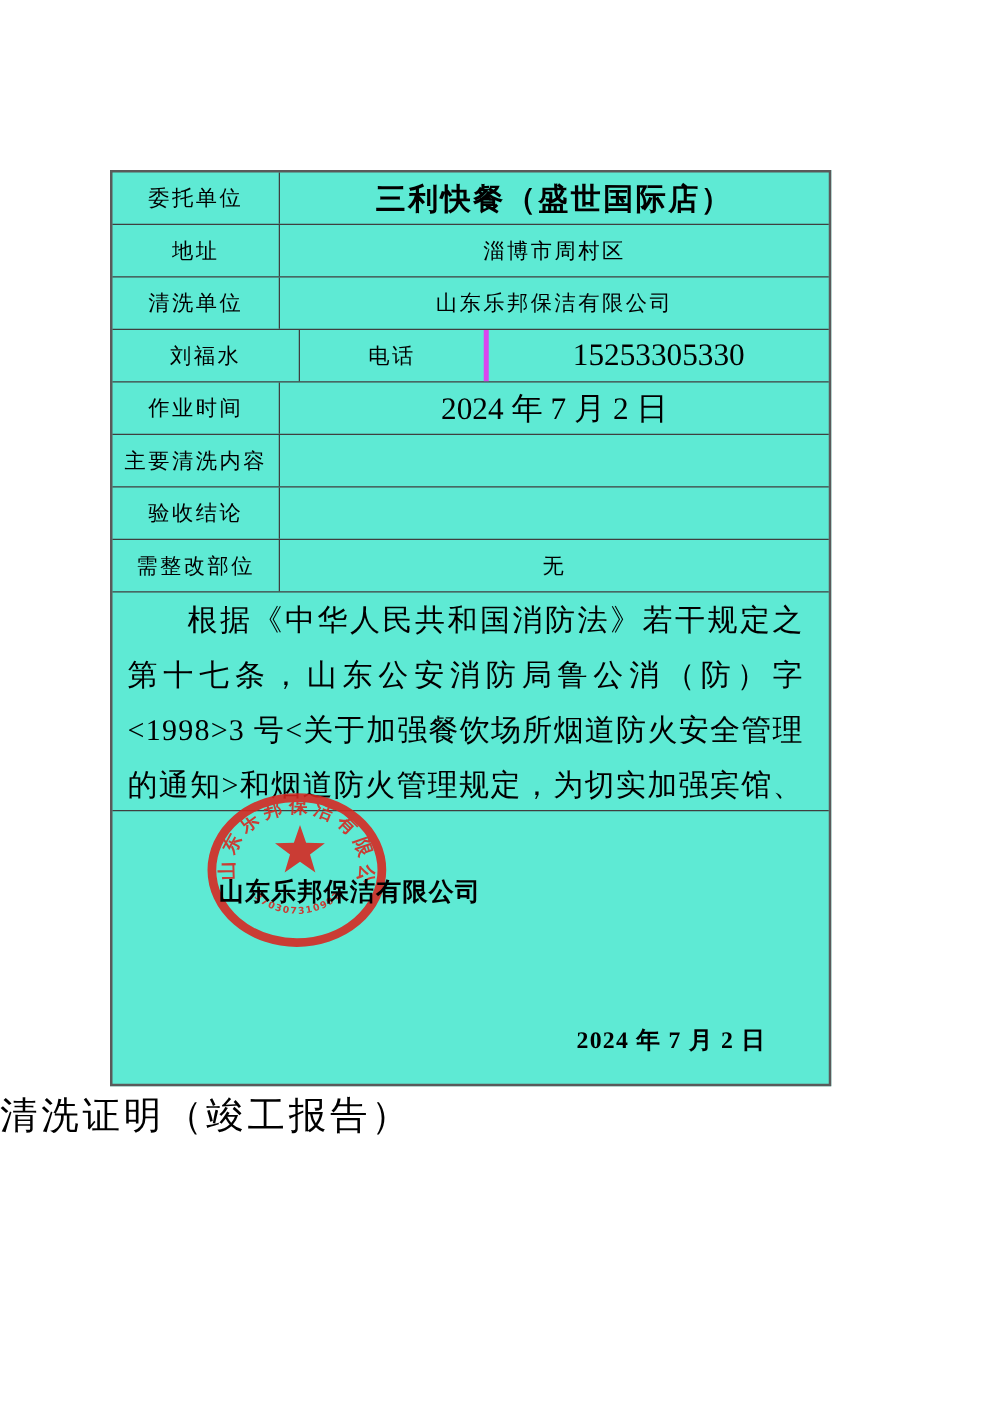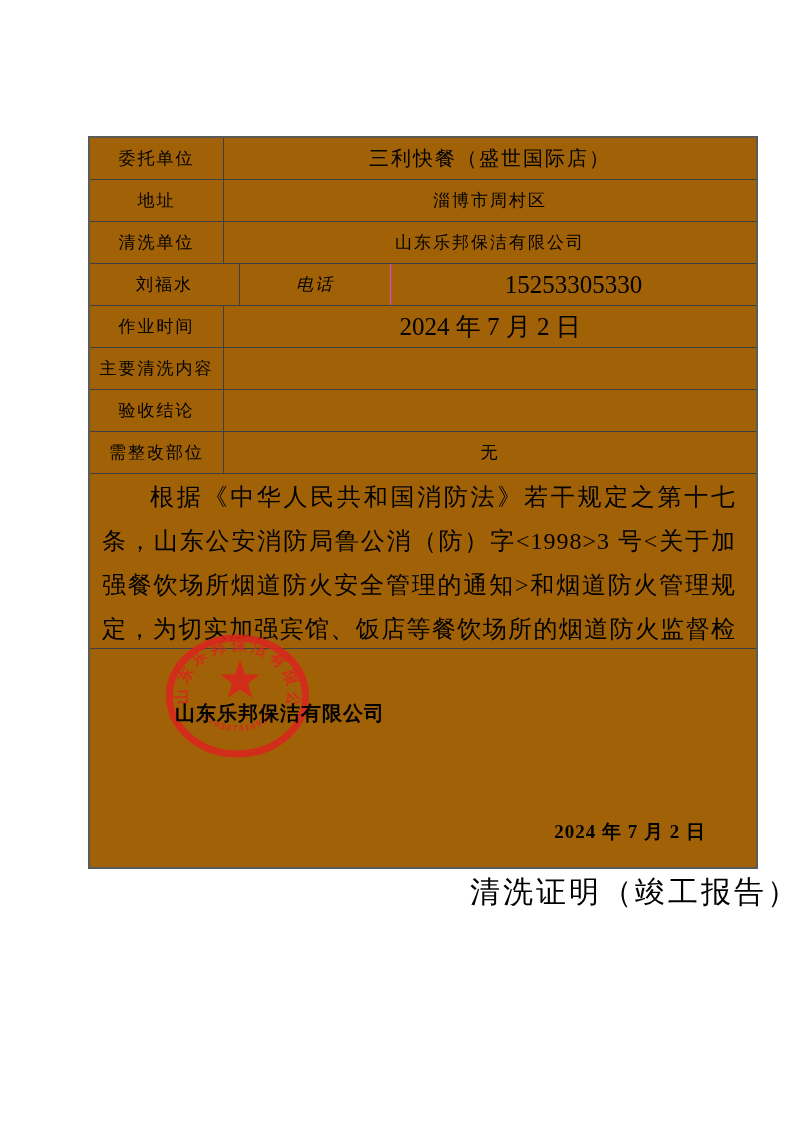--- a/index.html
+++ b/index.html
@@ -4,31 +4,31 @@
 <style>
   html,body{margin:0;padding:0;}
   body{
     width:800px;height:1131px;background:#ffffff;position:relative;
     font-family:"Liberation Serif","DejaVu Serif",serif;color:#000;
   }
   .page{position:absolute;left:0;top:0;width:800px;height:1131px;background:#fff;overflow:hidden;}
 
   
   .doc-box{
-    position:absolute;left:88px;top:136px;width:670px;height:733px;
-    border:2px solid #5a5a5a;box-sizing:border-box;background:#a16207;
+    position:absolute;left:88px;top:136px;width:577px;height:733px;
+    border:2px solid #5a5a5a;box-sizing:border-box;background:#5eead4;
   }
   .trow{display:flex;height:42px;border-bottom:1px solid #3f3f3f;box-sizing:border-box;}
   .cell{display:flex;align-items:center;justify-content:center;box-sizing:border-box;
         font-size:17px;letter-spacing:2px;white-space:nowrap;}
   .label-cell{width:134px;border-right:1px solid #3f3f3f;}
   .value-cell{flex:1;}
-  .bold{font-weight:normal;font-size:20px;}
+  .bold{font-weight:bold;font-size:24px;}
   .c2{width:150px;border-right:1px solid #3f3f3f;}
-  .c3{width:151px;border-right:1px solid #d946ef;font-style:italic;}
+  .c3{width:151px;border-right:4px solid #d946ef;}
   .c4{flex:1;letter-spacing:0;}
   .num{letter-spacing:0;font-size:25px;text-align:center;}
 
   .paragraph{
     height:175px;border-bottom:1px solid #3f3f3f;box-sizing:border-box;
     font-size:24px;line-height:44px;padding:1px 20px 0 12px;
     text-align:justify;text-indent:2em;letter-spacing:1px;overflow:hidden;
   }
 
   .signature-area{position:relative;height:218px;}
@@ -36,21 +36,21 @@
   .company-name{
     position:absolute;left:85px;top:51px;font-weight:bold;font-size:20px;
     letter-spacing:1px;white-space:nowrap;z-index:3;
   }
   .sign-date{
     position:absolute;right:50px;top:170px;font-weight:bold;font-size:19px;
     letter-spacing:1px;white-space:nowrap;
   }
 
   .doc-title{
-    position:absolute;left:0;top:872px;width:800px;text-align:right;
+    position:absolute;left:0;top:872px;width:800px;text-align:left;
     font-size:30px;letter-spacing:3px;white-space:nowrap;
   }
 </style>
 </head>
 <body>
 
 <div class="page">
 
   <div class="doc-box">
 

